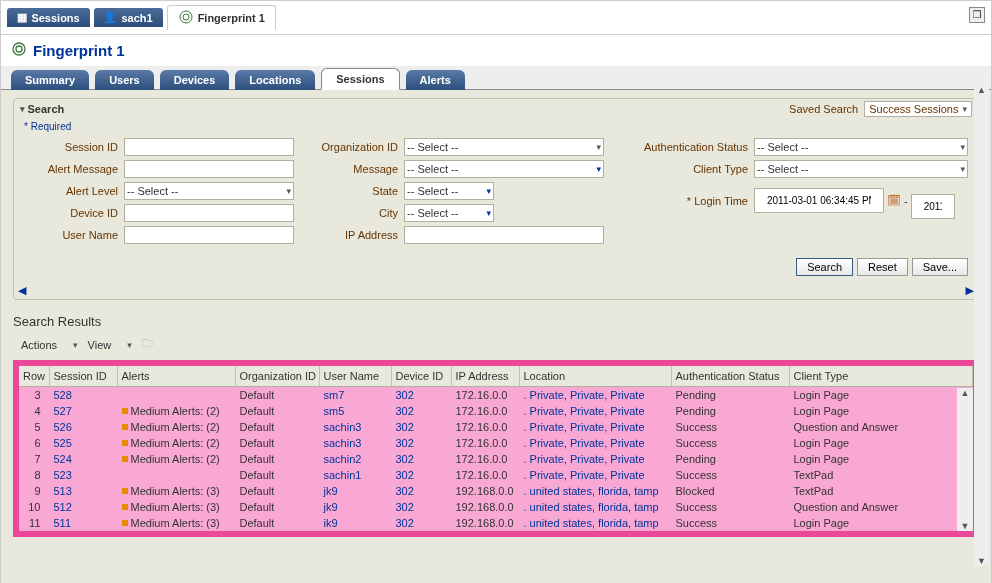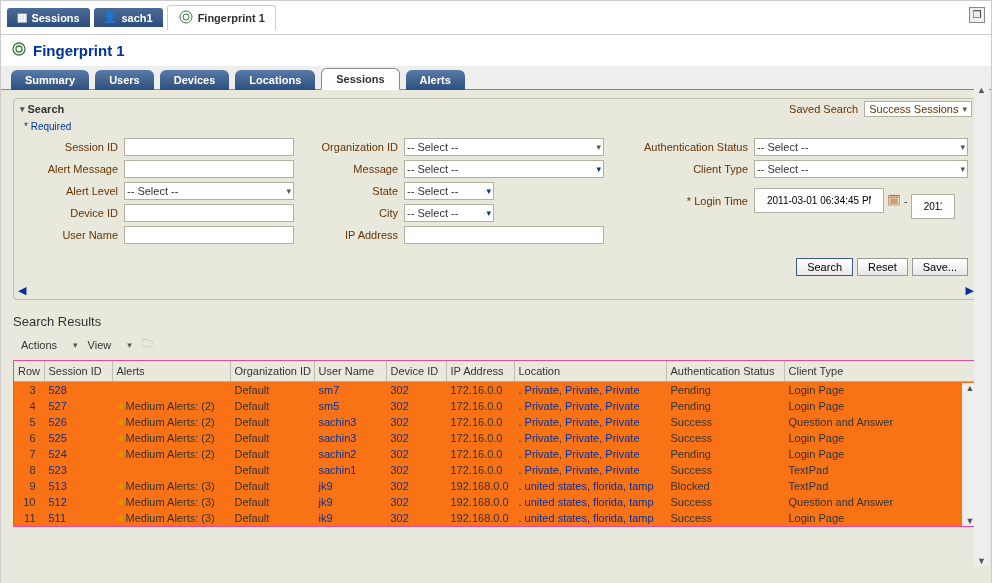--- a/index.html
+++ b/index.html
@@ -29,21 +29,21 @@
 .chev { font-size: 9px; color: #555; }
 .login-time-row { display: flex; align-items: center; gap: 3px; }
 .time-input { border: 1px solid #b0b0a0; background: #fff; height: 25px; font-size: 10px; padding: 0 12px; width: 130px; }
 .search-buttons { display: flex; justify-content: flex-end; gap: 4px; padding: 6px 10px; }
 .btn { border: 1px solid #999; background: linear-gradient(#fff, #e8e8e8); padding: 2px 10px; font-size: 11px; cursor: pointer; }
 .btn.primary { border: 1px solid #3a5a88; }
 .pane-scroll { display: flex; justify-content: space-between; padding: 2px 4px; color: #003399; }
 .results-title { font-size: 13px; font-weight: normal; color: #333; margin-top: 14px; margin-bottom: 4px; }
 .results-toolbar { display: flex; align-items: center; gap: 10px; padding: 2px 0 6px 8px; color: #333; }
 .tb-item { display: flex; align-items: center; gap: 16px; cursor: pointer; }
-.table-wrap { background: #f97316; border: 1px solid #ec4899; position: relative; }
+.table-wrap { background: #f9a8d4; border: 6px solid #ec4899; position: relative; }
 .tbl { width: 100%; border-collapse: collapse; font-size: 11px; table-layout: fixed; }
 .tbl th { background: #e8e8dc; text-align: left; padding: 4px 4px; border-bottom: 1px solid #b0b0a0; border-right: 1px solid #c0c0b0; font-weight: normal; color: #333; white-space: nowrap; overflow: hidden; }
 .tbl td { padding: 2px 4px; border-right: 1px solid transparent; white-space: nowrap; overflow: hidden; }
 .tbl td.right { text-align: right; padding-right: 8px; }
 .link { color: #003399; cursor: pointer; }
 .alert-cell { display: flex; align-items: center; gap: 3px; }
 .alert-dot { width: 6px; height: 6px; background: #e68a00; display: inline-block; }
 .vscroll { position: absolute; right: 0; top: 22px; bottom: 0; width: 16px; background: #eee; display:flex; flex-direction:column; align-items:center; justify-content:space-between; font-size:9px; color:#555; }
 .outer-scroll { position: absolute; right: 2px; top: 84px; bottom: 16px; width: 15px; background: #eee; display:flex; flex-direction:column; align-items:center; justify-content:space-between; font-size:9px; color:#555; }
 .restore-icon { position:absolute; right:6px; top:6px; width:16px; height:16px; border:1px solid #888; background:#eee; font-size:10px; text-align:center; line-height:14px; cursor:pointer; }

